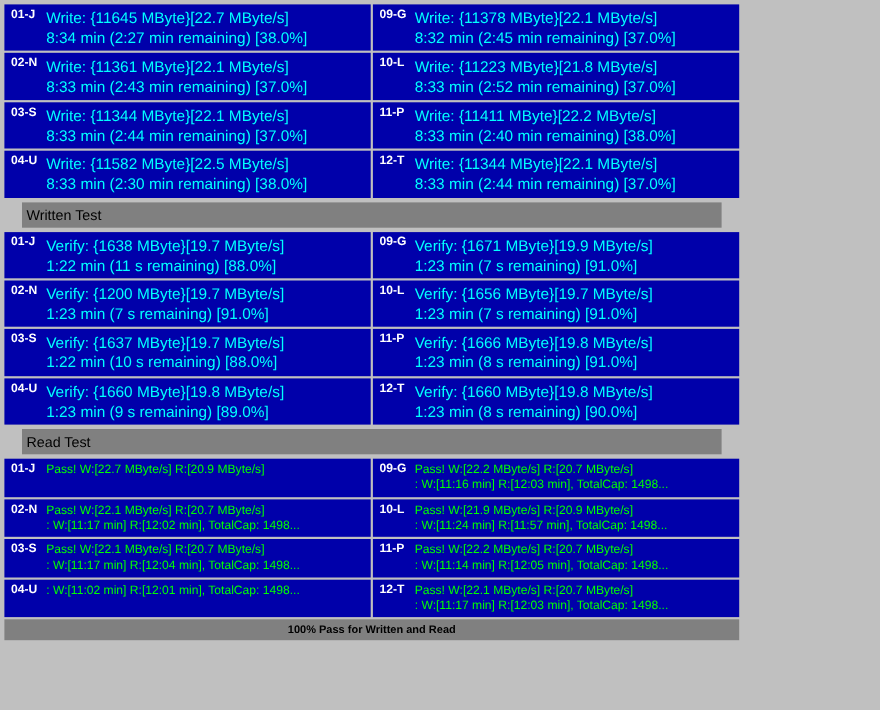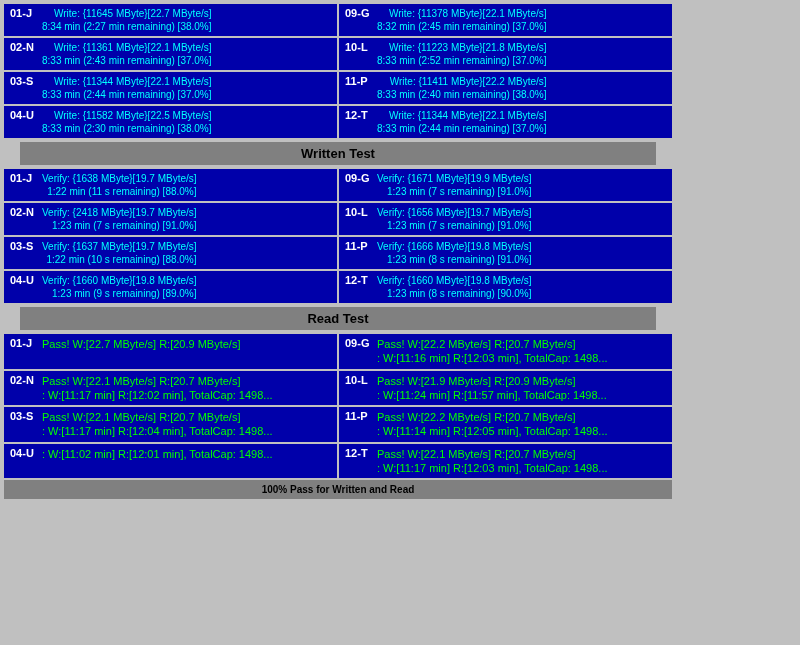--- a/index.html
+++ b/index.html
@@ -38,33 +38,31 @@
       gap: 4px;
     }
     .device-id {
       color: #fff;
       font-weight: bold;
       min-width: 28px;
       font-size: 11px;
     }
     .card-text {
       color: #00ffff;
-      font-size: 10px;
+      font-size: 14px;
       line-height: 1.3;
-      text-align: right;
     }
     .card-text span {
       display: block;
     }
     .section-header {
       background: #808080;
       color: #000;
-      text-align: center;
       font-size: 13px;
-      font-weight: bold;
+      font-weight: normal;
       padding: 4px;
       margin: 4px 16px;
     }
     .pass-text {
       color: #00ff00;
       font-size: 11px;
       line-height: 1.3;
     }
     .pass-text span {
       display: block;
@@ -180,21 +178,21 @@
             <div class="card-text">
               <span>Verify: {1671 MByte}[19.9 MByte/s]</span>
               <span>1:23 min (7 s remaining)   [91.0%]</span>
             </div>
           </div>
         </div>
         <div class="card">
           <div class="card-label">
             <span class="device-id">02-N</span>
             <div class="card-text">
-              <span>Verify: {2418 MByte}[19.7 MByte/s]</span>
+              <span>Verify: {1200 MByte}[19.7 MByte/s]</span>
               <span>1:23 min (7 s remaining)   [91.0%]</span>
             </div>
           </div>
         </div>
         <div class="card">
           <div class="card-label">
             <span class="device-id">10-L</span>
             <div class="card-text">
               <span>Verify: {1656 MByte}[19.7 MByte/s]</span>
               <span>1:23 min (7 s remaining)   [91.0%]</span>

